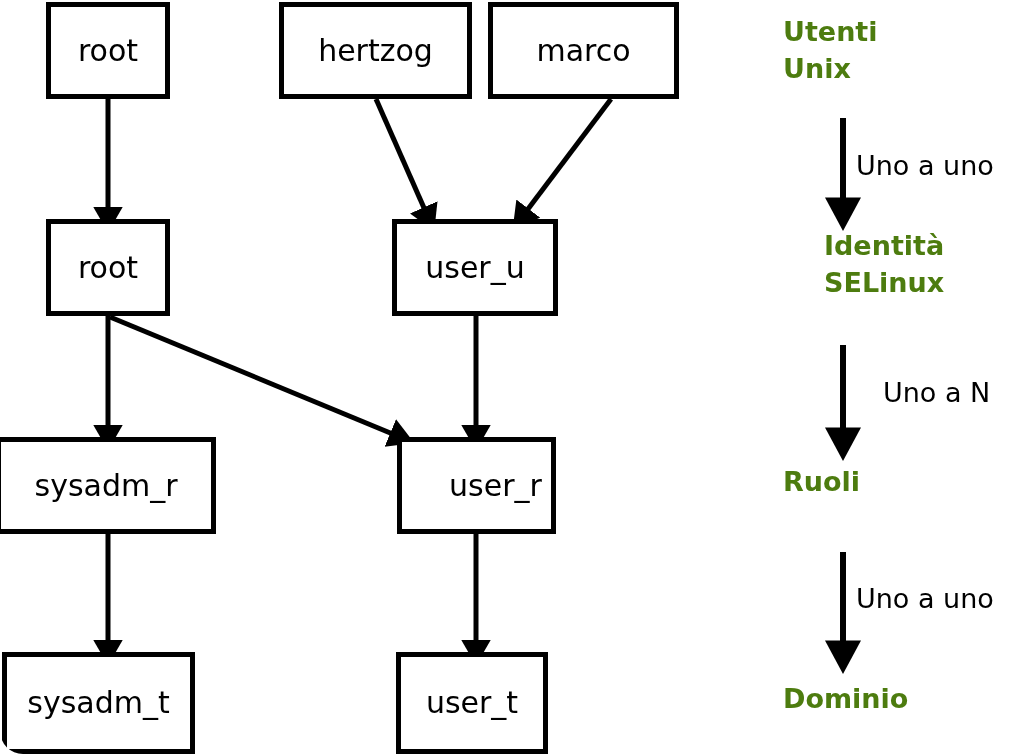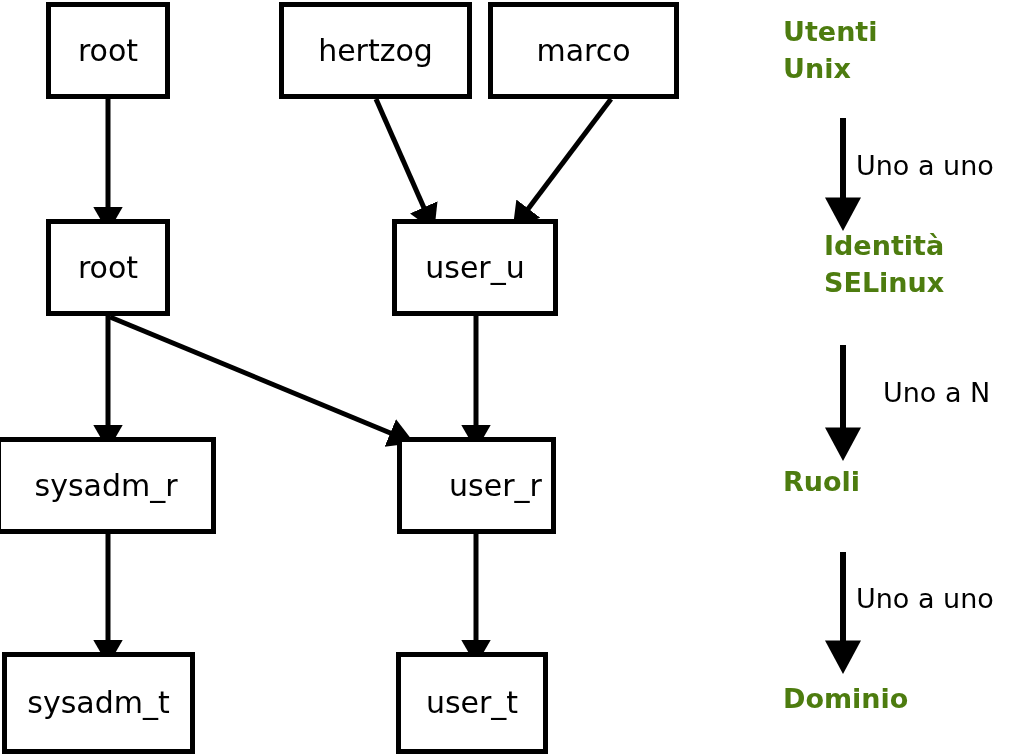--- a/index.html
+++ b/index.html
@@ -9,20 +9,21 @@
   }
   body {
     font-family: "DejaVu Sans", sans-serif;
   }
   #canvas {
     position: relative;
     width: 1024px;
     height: 754px;
     background: #ffffff;
     overflow: hidden;
+    border-radius: 23px;
   }
   svg.layer {
     position: absolute;
     left: 0;
     top: 0;
     width: 1024px;
     height: 754px;
   }
   .node-box {
     position: absolute;

